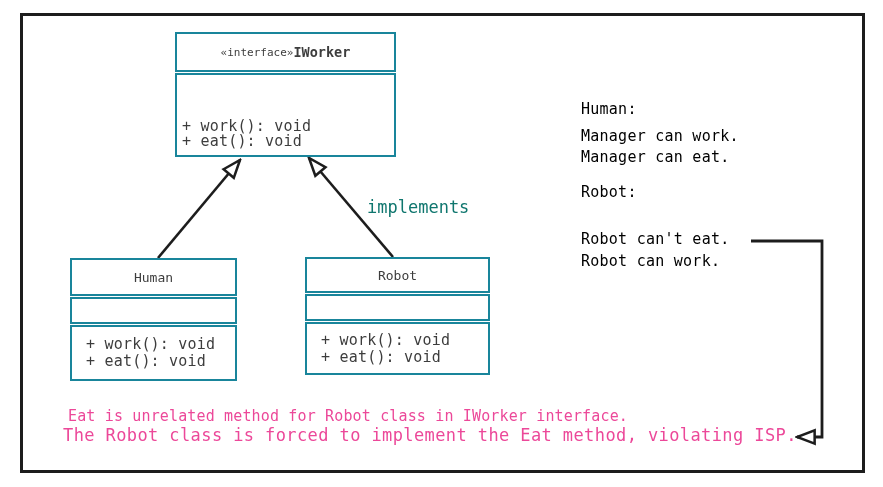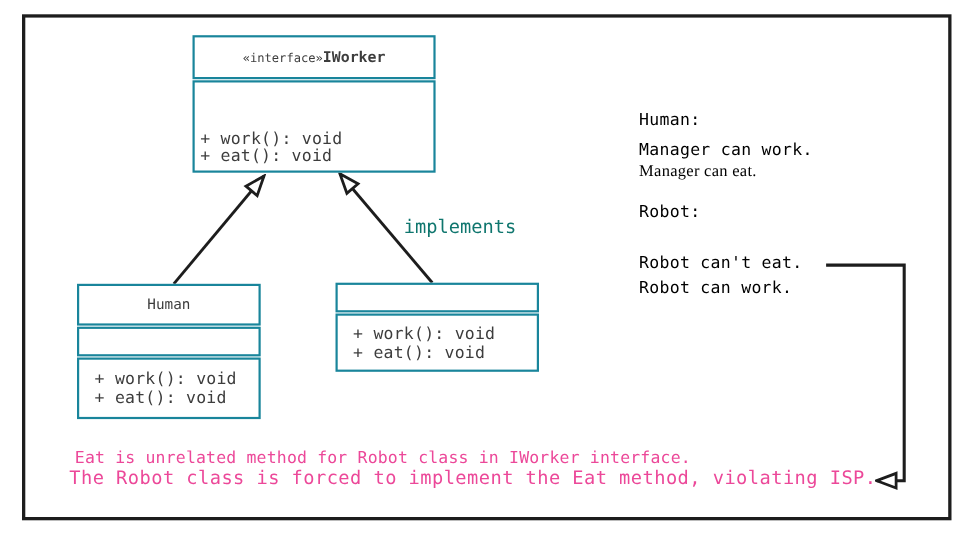--- a/index.html
+++ b/index.html
@@ -67,21 +67,21 @@
     position: absolute; left: 367px; top: 197px;
     font-size: 17px; color: #0f766e;
   }
 
   
   .side-line { position: absolute; left: 581px; font-size: 15px; letter-spacing: 0.25px; white-space: pre; }
   .side-heading { color: #000000; }
   .side-teal { color: #000000; }
   .sl-1 { top: 100px; }
   .sl-2 { top: 127px; }
-  .sl-3 { top: 148px; font-family: Liberation Serif, serif; }
+  .sl-3 { top: 148px; }
   .sl-4 { top: 183px; }
   .sl-5 { top: 208px; margin-top: 44px; }
   .sl-6 { top: 230px; }
 
   
   .footnote-line { position: absolute; color: #ec4899; white-space: pre; }
   .fn-1 { left: 68px; top: 407px; font-size: 15px; letter-spacing: 0.15px; }
   .fn-2 { left: 63px; top: 425px; font-size: 17px; letter-spacing: 0.4px; }
 
   
@@ -122,20 +122,21 @@
   <div class="uml-box human-box">
     <div class="uml-sec class-title">Human</div>
     <div class="uml-sec class-attrs"></div>
     <div class="uml-sec class-methods">
       <div class="method-line">+ work(): void</div>
       <div class="method-line">+ eat(): void</div>
     </div>
   </div>
 
   <div class="uml-box robot-box">
+    <div class="uml-sec class-title">Robot</div>
     <div class="uml-sec class-attrs"></div>
     <div class="uml-sec class-methods">
       <div class="method-line">+ work(): void</div>
       <div class="method-line">+ eat(): void</div>
     </div>
   </div>
 
   <div class="edge-label">implements</div>
 
   <div class="side-line side-heading sl-1">Human:</div>

